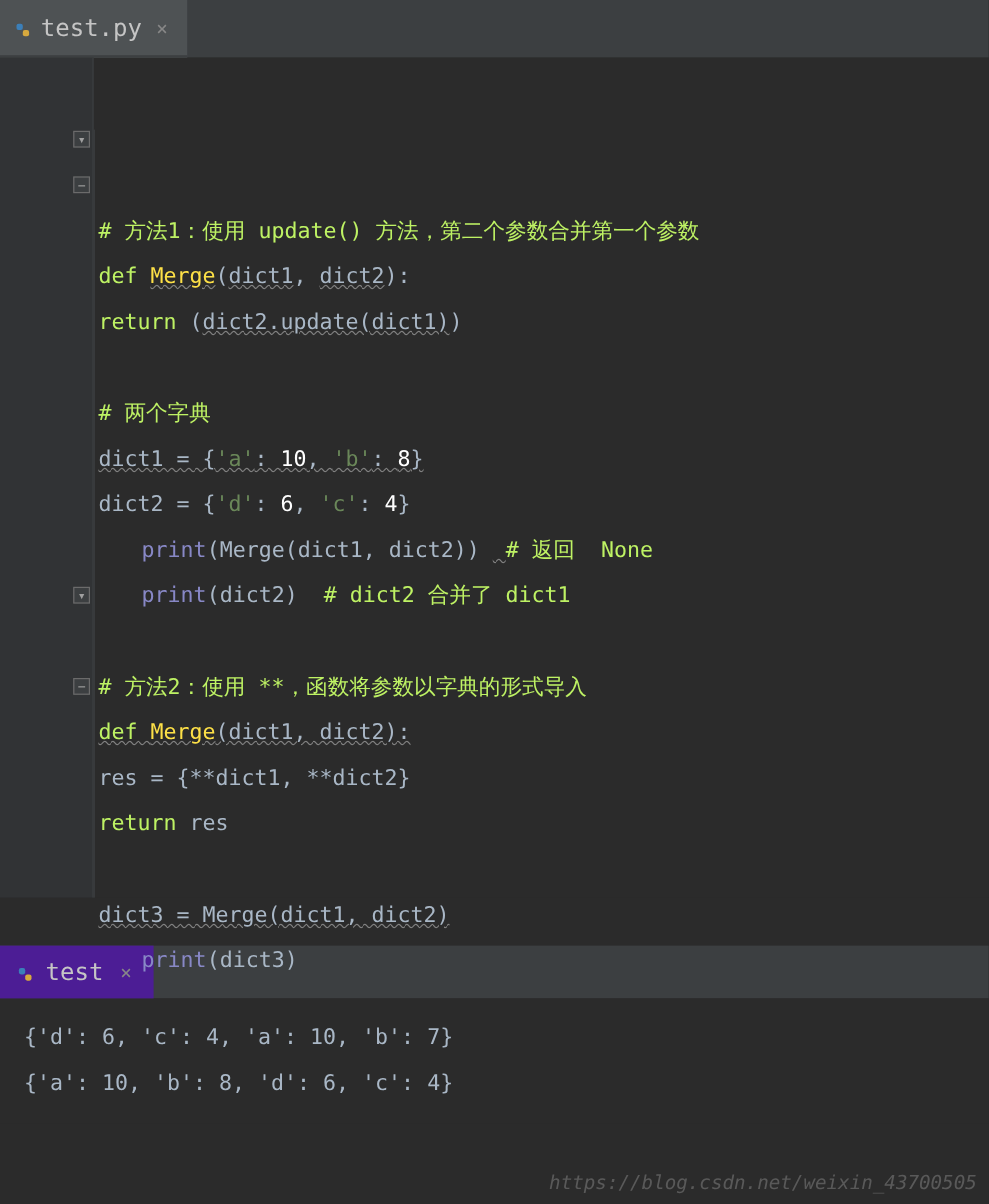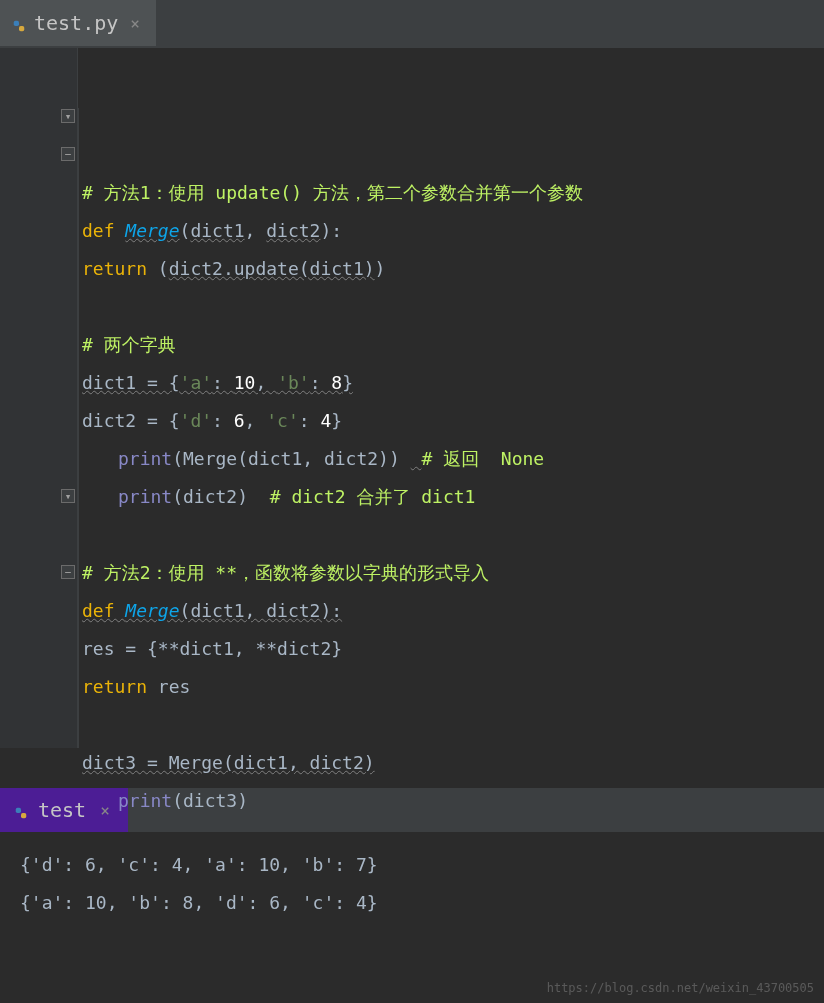--- a/index.html
+++ b/index.html
@@ -65,22 +65,22 @@
       flex: 1;
       padding: 12px 4px;
       line-height: 38px;
       white-space: pre;
       position: relative;
     }
     .code-line {
       height: 38px;
       display: flex;
     }
-    .kw { color: #eab308; }
-    .fn { color: #0ea5e9; font-style: italic; }
+    .kw { color: #bef264; }
+    .fn { color: #fde047; }
     .str { color: #6a8759; }
     .num { color: #ffffff; }
     .comment { color: #bef264; }
     .builtin { color: #8888c6; margin-left: 36px; }
     .op { color: #a9b7c6; }
     .wavy {
       text-decoration: underline wavy #808080;
       text-decoration-thickness: 1px;
     }
     .wavy-fn {
@@ -109,22 +109,23 @@
       line-height: 38px;
       background: #2b2b2b;
       color: #a9b7c6;
       white-space: pre;
     }
     .watermark {
       position: absolute;
       right: 10px;
       bottom: 8px;
       color: #888;
-      font-size: 12px;
+      font-size: 16px;
       opacity: 0.5;
+      font-style: italic;
     }
     .indent-guide {
       position: absolute;
       top: 60px;
       bottom: 0;
       width: 1px;
       background: #3c3f41;
     }
   </style>
 </head>

